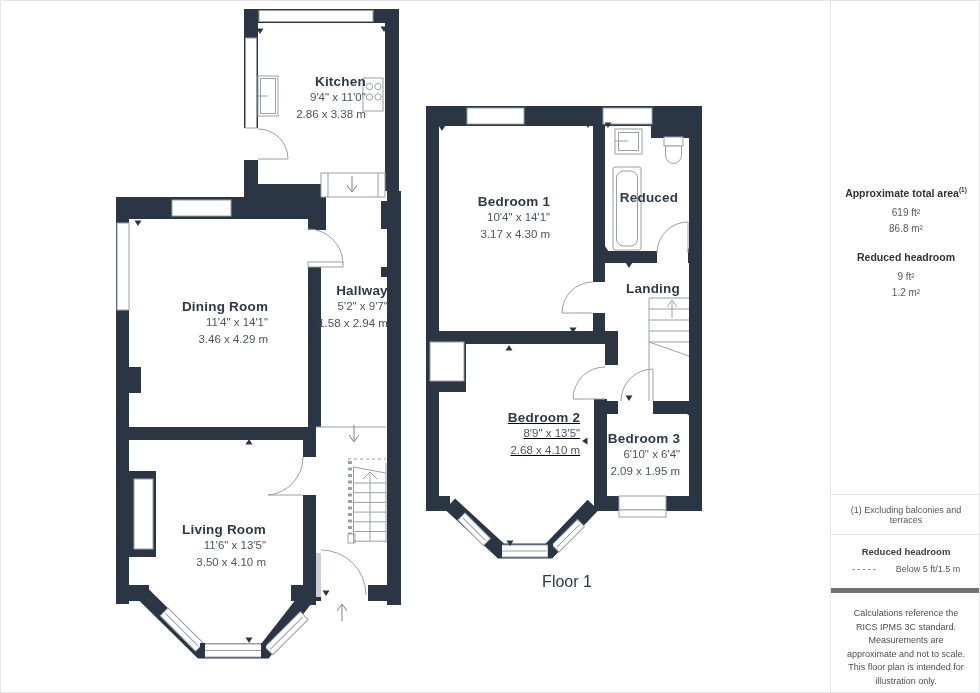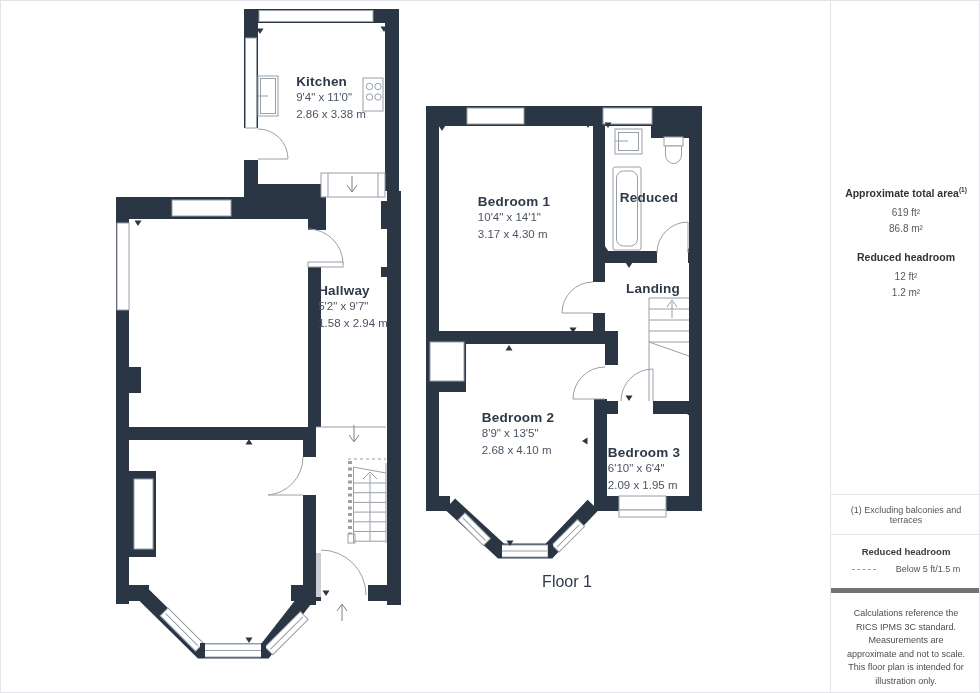--- a/index.html
+++ b/index.html
@@ -2,21 +2,21 @@
 <html><head>
 <meta charset="utf-8">
 <style>
   html,body{margin:0;padding:0;background:#ffffff;}
   #canvas{
     position:relative;width:980px;height:693px;background:#ffffff;
     border:1px solid #e2e4e7;box-sizing:border-box;overflow:hidden;
     font-family:"Liberation Sans","DejaVu Sans",sans-serif;
   }
   #plan-svg{position:absolute;left:0;top:0;}
-  .rl{position:absolute;transform:translate(-50%,-50%);text-align:left;white-space:nowrap;}
+  .rl{position:absolute;transform:translate(-50%,-50%);text-align:right;white-space:nowrap;}
   .rn{font-size:13.5px;font-weight:bold;color:#2e3a49;letter-spacing:.2px;}
   .rd{font-size:11.5px;color:#4a5563;line-height:1.35;margin-top:1px;}
   .ft{position:absolute;transform:translate(-50%,-50%);font-size:16px;font-weight:normal;color:#2e3a49;white-space:nowrap;}
   #sidebar{
     position:absolute;left:829px;top:0;width:151px;height:693px;
     border-left:1px solid #e2e4e7;box-sizing:border-box;background:#fff;
   }
   .sb-sec{position:absolute;left:0;width:100%;box-sizing:border-box;text-align:center;color:#555;}
   #sb-area{top:185px;}
   .sb-h{font-size:10.5px;font-weight:bold;color:#333;margin-bottom:6px;}
@@ -272,56 +272,66 @@
         <polygon points="691.5,409.5 691.5,416.5 686,413"></polygon>
         <polygon points="505.5,539.5 512.5,539.5 509,545"></polygon>
       </g>
 </svg>
 
 <div class="rl" style="left:330px;top:97px;">
   <div class="rn">Kitchen</div>
   <div class="rd">9'4" x 11'0"</div>
   <div class="rd">2.86 x 3.38 m</div>
 </div>
+<div class="rl" style="left:224px;top:322px;">
+  <div class="rn">Dining Room</div>
+  <div class="rd">11'4" x 14'1"</div>
+  <div class="rd">3.46 x 4.29 m</div>
+</div>
 <div class="rl" style="left:352px;top:306px;">
   <div class="rn">Hallway</div>
   <div class="rd">5'2" x 9'7"</div>
   <div class="rd">1.58 x 2.94 m</div>
 </div>
+<div class="rl" style="left:223px;top:545px;">
+  <div class="rn">Living Room</div>
+  <div class="rd">11'6" x 13'5"</div>
+  <div class="rd">3.50 x 4.10 m</div>
+</div>
 <div class="rl" style="left:513px;top:217px;">
   <div class="rn">Bedroom 1</div>
   <div class="rd">10'4" x 14'1"</div>
   <div class="rd">3.17 x 4.30 m</div>
 </div>
 <div class="rl" style="left:648px;top:196px;">
   <div class="rn">Reduced</div>
 </div>
 <div class="rl" style="left:652px;top:287px;">
   <div class="rn">Landing</div>
 </div>
-<div class="rl" style="left:517px;top:433px;">
+<div class="rl" style="left:543px;top:433px;text-decoration:underline;">
   <div class="rn">Bedroom 2</div>
   <div class="rd">8'9" x 13'5"</div>
   <div class="rd">2.68 x 4.10 m</div>
 </div>
-<div class="rl" style="left:643px;top:468px;">
+<div class="rl" style="left:643px;top:454px;">
   <div class="rn">Bedroom 3</div>
   <div class="rd">6'10" x 6'4"</div>
   <div class="rd">2.09 x 1.95 m</div>
 </div>
 <div class="ft" style="left:260px;top:677px;margin-top:46px;">Ground Floor</div>
 <div class="ft" style="left:566px;top:581px;">Floor 1</div>
 
 <div id="sidebar">
   <div class="sb-sec" id="sb-area">
     <div class="sb-h"><span>Approximate total area</span><sup>(1)</sup></div>
     <div class="sb-v">619 ft²</div>
     <div class="sb-v">86.8 m²</div>
     <div class="sb-h" style="margin-top:14px;">Reduced headroom</div>
-    <div class="sb-v">12 ft²</div>
+    <div class="sb-v">9 ft²</div>
     <div class="sb-v">1.2 m²</div>
   </div>
   <div class="sb-sec" id="sb-foot">(1) Excluding balconies and terraces</div>
   <div class="sb-sec" id="sb-legend">
     <div class="sb-lh">Reduced headroom</div>
     <div class="sb-lrow">
       <span class="dash-sample"></span>
       <span>Below 5 ft/1.5 m</span>
     </div>
   </div>

